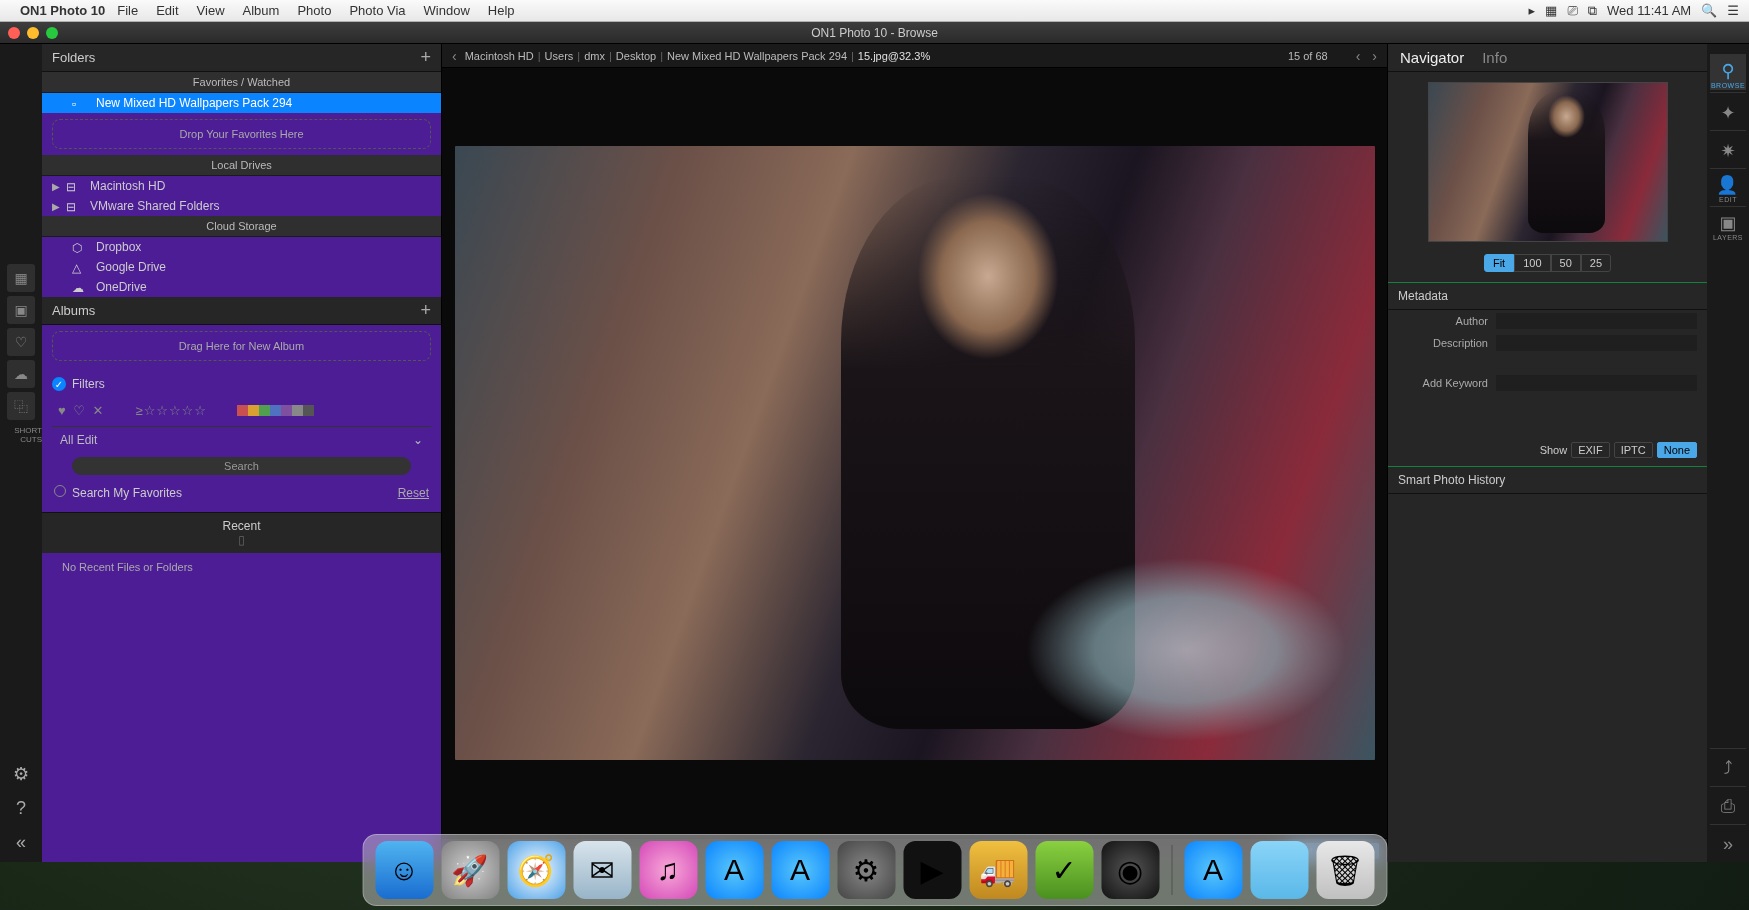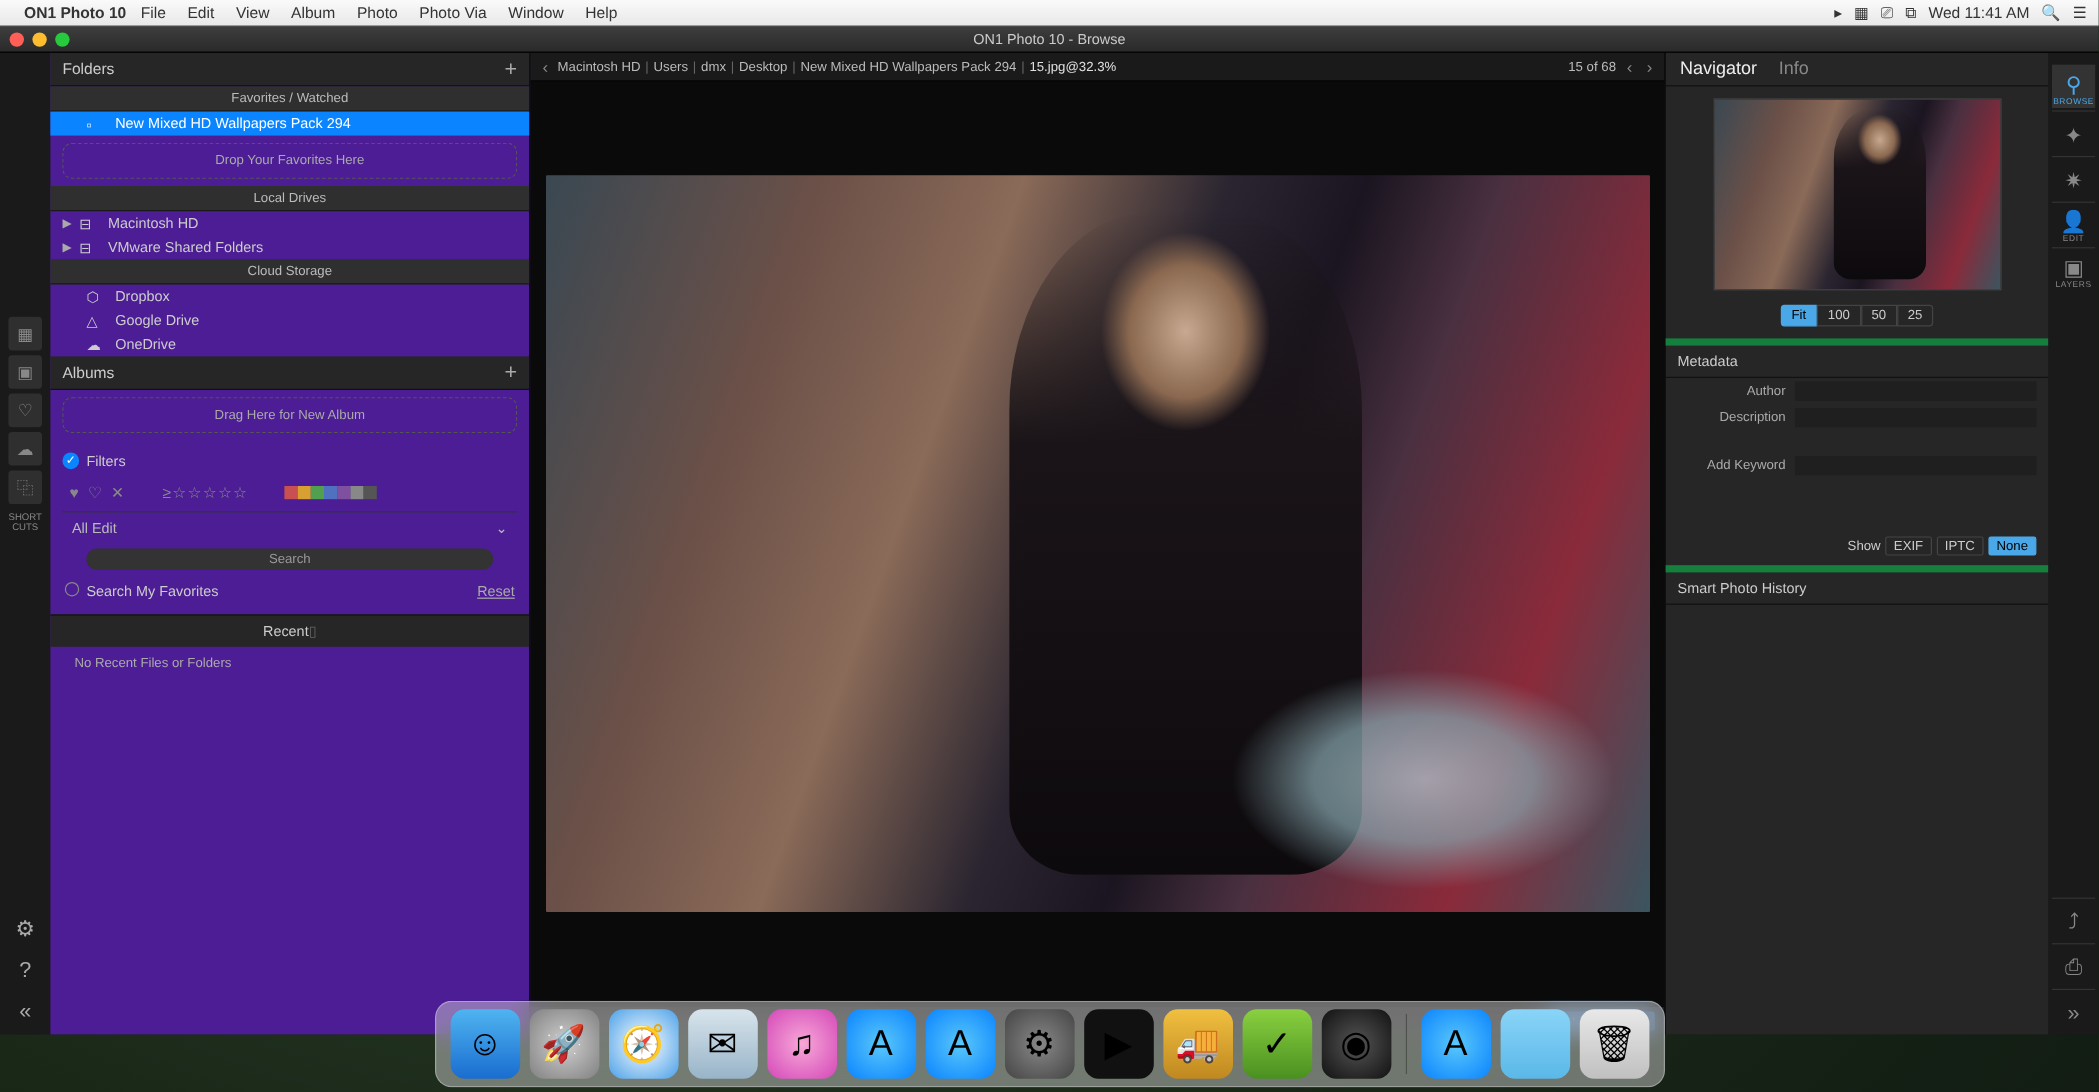--- a/index.html
+++ b/index.html
@@ -13,21 +13,21 @@
 .titlebar{height:22px;background:linear-gradient(#3d3d3d,#2a2a2a);display:flex;align-items:center;position:relative;border-bottom:1px solid #000;}
 .traffic{display:flex;gap:7px;margin-left:8px;}
 .traffic span{width:12px;height:12px;border-radius:50%;display:block;}
 .tr-close{background:#ff5f56;}
 .tr-min{background:#ffbd2e;}
 .tr-max{background:#27c93f;}
 .titlebar .wintitle{position:absolute;left:50%;transform:translateX(-50%);color:#ccc;font-size:12px;}
 .appbody{display:flex;height:818px;background:#1c1c1c;}
 .leftgutter{width:42px;background:#1a1a1a;display:flex;flex-direction:column;align-items:center;padding-top:220px;}
 .leftgutter .toolbtn{width:28px;height:28px;margin-bottom:4px;background:#2f2f2f;border-radius:3px;display:flex;align-items:center;justify-content:center;color:#888;font-size:14px;}
-.leftgutter .label{font-size:8px;color:#888;margin-top:2px;text-align:center;}
+.leftgutter .label{font-size:8px;color:#888;margin-top:2px;text-align:right;}
 .leftgutter .spacer{flex:1;}
 .leftgutter .bottombtn{width:28px;height:28px;margin-bottom:6px;color:#aaa;display:flex;align-items:center;justify-content:center;font-size:18px;}
 .leftpanel{width:400px;background:#4c1d95;border-right:1px solid #000;display:flex;flex-direction:column;font-size:12px;color:#ccc;}
 .panel-header{height:28px;display:flex;align-items:center;justify-content:space-between;padding:0 10px;background:#262626;border-bottom:1px solid #111;}
 .panel-header .title{color:#ccc;font-size:13px;}
 .panel-header .plus{font-size:18px;color:#aaa;cursor:pointer;}
 .section-hdr{background:#2f2f2f;text-align:center;font-size:11px;color:#bbb;padding:4px 0;border-bottom:1px solid #1a1a1a;}
 .folder-item{display:flex;align-items:center;padding:3px 10px 3px 30px;font-size:12px;border-bottom:0;}
 .folder-item.selected{background:#0a84ff;color:#fff;}
 .folder-item .icon{width:16px;height:12px;margin-right:8px;display:inline-flex;}
@@ -39,30 +39,30 @@
 .filter-row{display:flex;align-items:center;padding:8px 6px;gap:30px;border-bottom:1px solid #333;}
 .hearts{color:#888;letter-spacing:2px;font-size:13px;}
 .stars{color:#888;font-size:13px;letter-spacing:1px;}
 .swatch-strip{display:flex;}
 .swatch-strip span{width:11px;height:11px;}
 .time-row{display:flex;justify-content:space-between;align-items:center;padding:6px 8px;color:#bbb;}
 .search-box{margin:4px 20px;background:#333;border-radius:10px;text-align:center;padding:3px;font-size:11px;color:#999;}
 .myfav-row{display:flex;justify-content:space-between;align-items:center;padding:6px 2px;gap:32px;}
 .myfav-row .radio{width:12px;height:12px;border:1.5px solid #888;border-radius:50%;margin-right:6px;display:inline-block;}
 .myfav-row .reset{color:#aaa;text-decoration:underline;cursor:pointer;}
-.recent-hdr{display:flex;justify-content:center;align-items:center;padding:6px 10px;background:#262626;border-top:1px solid #111;}
+.recent-hdr{display:flex;justify-content:flex-end;align-items:center;padding:6px 10px;background:#262626;border-top:1px solid #111;flex-direction:column;}
 .recent-body{padding:8px 20px;color:#aaa;font-size:11px;}
 .center{flex:1;background:#0a0a0a;display:flex;flex-direction:column;}
 .pathbar{height:24px;display:flex;align-items:center;padding:0 6px;color:#bbb;font-size:11px;gap:4px;border-bottom:1px solid #000;background:#1a1a1a;}
 .pathbar .nav{color:#888;font-size:14px;padding:0 4px;cursor:pointer;}
 .pathbar .sep{color:#666;}
 .pathbar .seg{color:#bbb;}
 .pathbar .filename{color:#e0e0e0;}
 .pathbar .spacer{flex:1;}
-.pathbar .counter{color:#bbb;margin-right:1px;text-align:right;}
+.pathbar .counter{color:#bbb;margin-right:20px;text-align:right;}
 .pathbar .arrow{color:#888;padding:0 4px;cursor:pointer;font-size:14px;}
 .imgview{flex:1;display:flex;align-items:center;justify-content:center;padding:10px;}
 .photo{width:920px;height:614px;background:linear-gradient(110deg,#3a4852 0%,#6b5048 20%,#8a6a58 35%,#2a2530 50%,#1a1520 60%,#4a3040 70%,#8a2a3a 85%,#3a5560 100%);border-radius:1px;position:relative;overflow:hidden;}
 .photo::before{content:"";position:absolute;left:42%;top:5%;width:32%;height:90%;background:radial-gradient(ellipse 40% 25% at 50% 18%,#c8a890 0%,#8a6850 40%,transparent 60%),linear-gradient(180deg,transparent 0%,#1a1418 35%,#0d0a0d 100%);border-radius:40% 40% 20% 20%/30% 30% 10% 10%;}
 .photo::after{content:"";position:absolute;right:3%;bottom:3%;width:35%;height:30%;background:radial-gradient(ellipse,#b8d0d8 0%,#88a8b0 40%,transparent 70%);border-radius:50%;opacity:0.7;}
 .bottombar{height:24px;background:#1f1f1f;border-top:1px solid #000;display:flex;align-items:center;padding:0 8px;font-size:11px;color:#aaa;gap:10px;}
 .bottombar .sq{width:18px;height:14px;background:#444;}
 .bottombar .spacer{flex:1;}
 .bottombar .fastprev{background:#3a7abf;color:#fff;padding:2px 6px;border-radius:2px;}
 .bottombar .warn{color:#ccc;}
@@ -70,21 +70,21 @@
 .rightpanel .tabs{height:28px;display:flex;align-items:center;gap:18px;padding:0 12px;border-bottom:1px solid #111;}
 .rightpanel .tabs .tab{color:#888;cursor:pointer;font-size:15px;}
 .rightpanel .tabs .tab.active{color:#eee;}
 .nav-thumb{margin:10px auto 6px;width:240px;height:160px;border:1px solid #444;background:linear-gradient(110deg,#3a4852 0%,#6b5048 20%,#8a6a58 35%,#2a2530 50%,#1a1520 60%,#4a3040 70%,#8a2a3a 85%,#3a5560 100%);position:relative;}
 .nav-thumb::before{content:"";position:absolute;left:42%;top:5%;width:32%;height:90%;background:radial-gradient(ellipse 40% 25% at 50% 18%,#c8a890 0%,#8a6850 40%,transparent 60%),linear-gradient(180deg,transparent 0%,#1a1418 35%,#0d0a0d 100%);border-radius:40% 40% 20% 20%/30% 30% 10% 10%;}
 .zoom-pills{display:flex;justify-content:center;gap:0;margin:6px 0 10px;}
 .zoom-pills span{border:1px solid #444;padding:2px 8px;font-size:11px;color:#ccc;cursor:pointer;}
 .zoom-pills span.active{background:#4aa8e8;color:#000;border-color:#4aa8e8;}
 .zoom-pills span:first-child{border-radius:3px 0 0 3px;}
 .zoom-pills span:last-child{border-radius:0 3px 3px 0;}
-.meta-hdr{padding:6px 10px;border-top:6px solid #15803d;border-bottom:1px solid #111;}
+.meta-hdr{padding:6px 10px;border-top:1px solid #15803d;border-bottom:1px solid #111;}
 .meta-row{display:flex;padding:3px 10px;align-items:center;}
 .meta-row .lbl{width:90px;text-align:right;color:#aaa;font-size:11px;margin-right:8px;}
 .meta-row .val{flex:1;height:16px;background:#1f1f1f;border:none;}
 .show-row{display:flex;justify-content:flex-end;align-items:center;gap:4px;padding:8px 10px;font-size:11px;}
 .show-row .pill{border:1px solid #444;padding:1px 6px;color:#ccc;cursor:pointer;border-radius:2px;}
 .show-row .pill.active{background:#4aa8e8;color:#000;border-color:#4aa8e8;}
 .rightgutter{width:42px;background:#1a1a1a;display:flex;flex-direction:column;align-items:center;padding-top:10px;}
 .rightgutter .toolbtn{width:36px;height:36px;margin-bottom:2px;display:flex;flex-direction:column;align-items:center;justify-content:center;color:#888;font-size:18px;border-top:1px solid #333;padding-top:4px;}
 .rightgutter .toolbtn.active{color:#4aa8e8;background:#333;}
 .rightgutter .toollbl{font-size:7px;letter-spacing:0.5px;}

